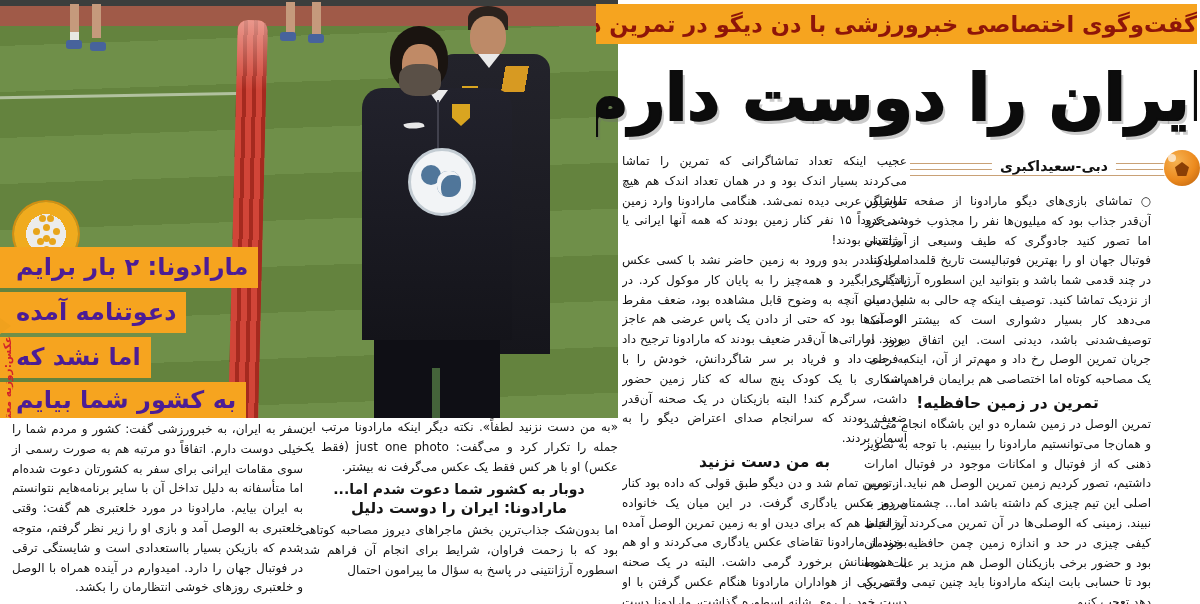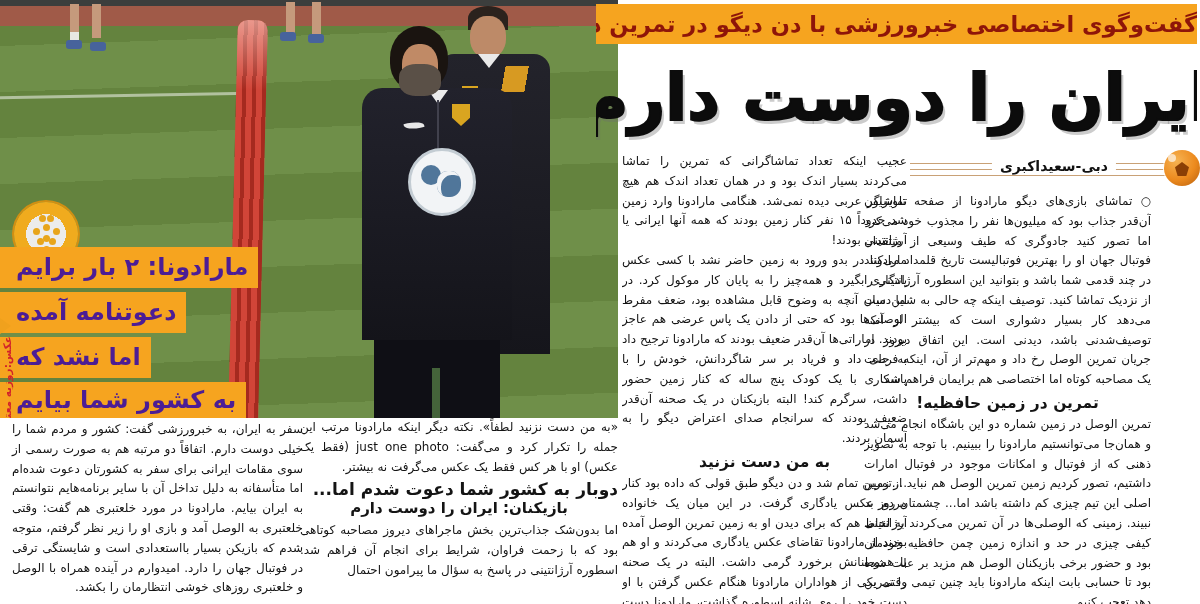--- a/index.html
+++ b/index.html
@@ -67,21 +67,21 @@
     font-weight:bold;font-size:14px;direction:rtl;white-space:nowrap;color:#111;}
   .ball{position:absolute;right:-2px;top:-7px;width:36px;height:36px;border-radius:50%;
     background:radial-gradient(circle at 35% 30%,#f6b352,#ec8a1e 55%,#b55d0d);box-shadow:0 0 0 1px #fff;}
   .ball::before{content:"";position:absolute;left:11px;top:12px;width:14px;height:14px;background:#8a3f05;
     clip-path:polygon(50% 0,100% 38%,81% 100%,19% 100%,0 38%);}
   .ball::after{content:"";position:absolute;left:4px;top:4px;width:8px;height:8px;border-radius:50%;background:rgba(255,255,255,.65);}
   
   .col{position:absolute;direction:rtl;color:#141414;font-size:12px;line-height:19.8px;}
   .col p{margin:0;text-align:justify;}
   .subhead{text-align:center;font-weight:bold;font-size:15.5px;line-height:22px;margin:2px 0 1px;}
-  .kicker{text-align:right;font-weight:bold;font-size:17px;line-height:18px;margin:3px 0 0;}
+  .kicker{text-align:center;font-weight:bold;font-size:14px;line-height:18px;margin:3px 0 0;}
   .title2{text-align:center;font-weight:bold;font-size:15px;line-height:20px;margin:0 0 3px;}
   .col-rightmost{left:864px;top:192px;width:287px;height:412px;overflow:hidden;}
   .col-middle{left:622px;top:152px;width:285px;height:452px;overflow:hidden;}
   .col-bmid{left:300px;top:418px;width:318px;height:186px;overflow:hidden;}
   .col-bleft{left:0;top:420px;width:291px;height:184px;overflow:hidden;padding-left:12px;}
 </style>
 </head>
 <body>
 
 <div class="page">
@@ -153,21 +153,21 @@
   <div class="col col-middle">
     <p>عجیب اینکه تعداد تماشاگرانی که تمرین را تماشا می‌کردند بسیار اندک بود و در همان تعداد اندک هم هیچ تماشاگر عربی دیده نمی‌شد. هنگامی مارادونا وارد زمین شد حدوداً ۱۵ نفر کنار زمین بودند که همه آنها ایرانی یا آرژانتینی بودند!</p>
     <p>مارادونا در بدو ورود به زمین حاضر نشد با کسی عکس یادگاری بگیرد و همه‌چیز را به پایان کار موکول کرد. در این میان آنچه به وضوح قابل مشاهده بود، ضعف مفرط الوصلی‌ها بود که حتی از دادن یک پاس عرضی هم عاجز بودند. اماراتی‌ها آن‌قدر ضعیف بودند که مارادونا ترجیح داد به جای داد و فریاد بر سر شاگردانش، خودش را با پاسکاری با یک کودک پنج ساله که کنار زمین حضور داشت، سرگرم کند! البته بازیکنان در یک صحنه آن‌قدر ضعیف بودند که سرانجام صدای اعتراض دیگو را به آسمان بردند.</p>
     <div class="subhead">به من دست نزنید</div>
     <p>....تمرین تمام شد و دن دیگو طبق قولی که داده بود کنار مردم عکس یادگاری گرفت. در این میان یک خانواده آرژانتینی هم که برای دیدن او به زمین تمرین الوصل آمده بودند از مارادونا تقاضای عکس یادگاری می‌کردند و او هم با هموطنانش برخورد گرمی داشت. البته در یک صحنه وقتی یکی از هواداران مارادونا هنگام عکس گرفتن با او دست خود را روی شانه اسطوره گذاشت، مارادونا دست او را کنار زد و گفت:</p>
   </div>
 
   <div class="col col-bmid">
     <p>«به من دست نزنید لطفاً». نکته دیگر اینکه مارادونا مرتب این جمله را تکرار کرد و می‌گفت: just one photo (فقط یک عکس) او با هر کس فقط یک عکس می‌گرفت نه بیشتر.</p>
     <div class="kicker">دوبار به کشور شما دعوت شدم اما...</div>
-    <div class="title2">بازیکنان: ایران را دوست دارم</div>
+    <div class="title2">مارادونا: ایران را دوست دلیل</div>
     <p>اما بدون‌شک جذاب‌ترین بخش ماجراهای دیروز مصاحبه کوتاهی بود که با زحمت فراوان، شرایط برای انجام آن فراهم شد. اسطوره آرژانتینی در پاسخ به سؤال ما پیرامون احتمال</p>
   </div>
 
   <div class="col col-bleft">
     <p>سفر به ایران، به خبرورزشی گفت: کشور و مردم شما را خیلی دوست دارم. اتفاقاً دو مرتبه هم به صورت رسمی از سوی مقامات ایرانی برای سفر به کشورتان دعوت شده‌ام اما متأسفانه به دلیل تداخل آن با سایر برنامه‌هایم نتوانستم به ایران بیایم. مارادونا در مورد خلعتبری هم گفت: وقتی خلعتبری به الوصل آمد و بازی او را زیر نظر گرفتم، متوجه شدم که بازیکن بسیار بااستعدادی است و شایستگی ترقی در فوتبال جهان را دارد. امیدوارم در آینده همراه با الوصل و خلعتبری روزهای خوشی انتظارمان را بکشد.</p>
   </div>
 
 </div>
 
 </body></html>

